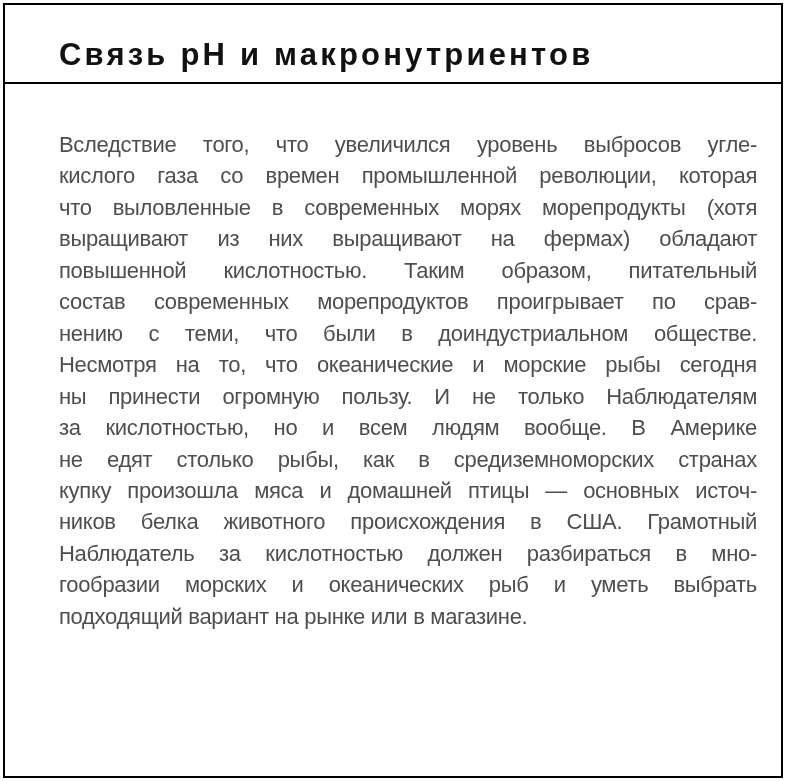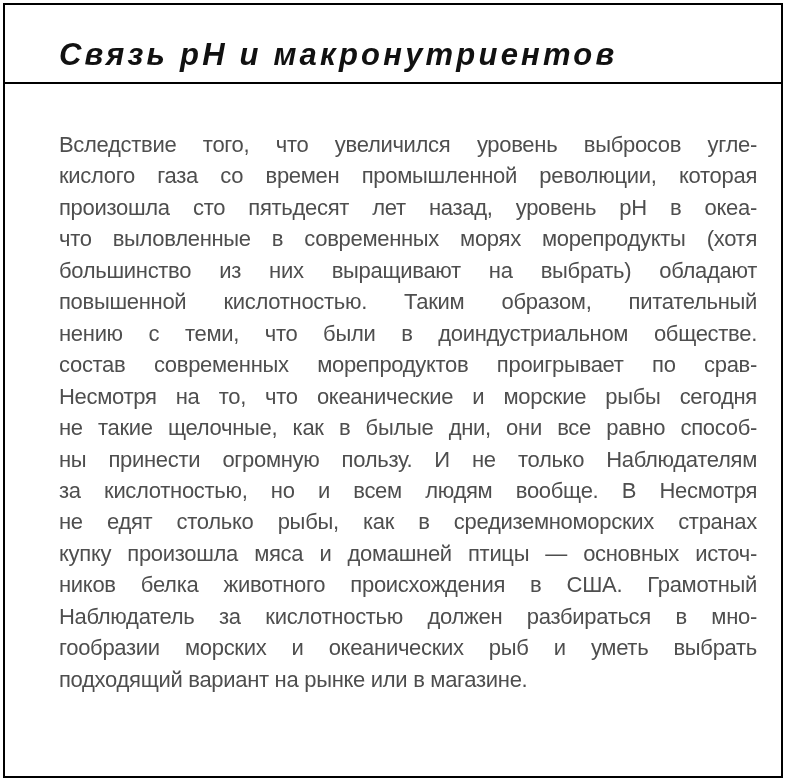--- a/index.html
+++ b/index.html
@@ -26,21 +26,20 @@
     height: 775px;
     border: 2px solid var(--border);
     background: var(--bg);
   }
   .page-header {
     height: 79px;
     border-bottom: 2px solid var(--border);
     display: flex;
     align-items: flex-end;
     padding: 0 20px 9px 54px;
-    font-style: italic;
   }
   .page-title {
     margin: 0;
     font-size: 31px;
     font-weight: bold;
     letter-spacing: 3.2px;
     color: var(--title);
     white-space: nowrap;
   }
   .article-body {
@@ -64,30 +63,28 @@
 <body>
 
 <div class="frame">
   <header class="page-header">
     <h1 class="page-title">Связь pH и макронутриентов</h1>
   </header>
   <main class="article-body">
     <div id="paragraph">
         <div class="line">Вследствие того, что увеличился уровень выбросов угле-</div>
         <div class="line">кислого газа со времен промышленной революции, которая</div>
-        <div class="line">произошла сто пятьдесят лет назад, уровень pH в океа-</div>
         <div class="line">что выловленные в современных морях морепродукты (хотя</div>
-        <div class="line">большинство из них выращивают на выбрать) обладают</div>
+        <div class="line">выращивают из них выращивают на фермах) обладают</div>
         <div class="line">повышенной кислотностью. Таким образом, питательный</div>
+        <div class="line">состав современных морепродуктов проигрывает по срав-</div>
         <div class="line">нению с теми, что были в доиндустриальном обществе.</div>
-        <div class="line">состав современных морепродуктов проигрывает по срав-</div>
         <div class="line">Несмотря на то, что океанические и морские рыбы сегодня</div>
-        <div class="line">не такие щелочные, как в былые дни, они все равно способ-</div>
         <div class="line">ны принести огромную пользу. И не только Наблюдателям</div>
-        <div class="line">за кислотностью, но и всем людям вообще. В Несмотря</div>
+        <div class="line">за кислотностью, но и всем людям вообще. В Америке</div>
         <div class="line">не едят столько рыбы, как в средиземноморских странах</div>
         <div class="line">купку произошла мяса и домашней птицы — основных источ-</div>
         <div class="line">ников белка животного происхождения в США. Грамотный</div>
         <div class="line">Наблюдатель за кислотностью должен разбираться в мно-</div>
         <div class="line">гообразии морских и океанических рыб и уметь выбрать</div>
         <div class="line last">подходящий вариант на рынке или в магазине.</div>
       </div>
   </main>
 </div>
 

